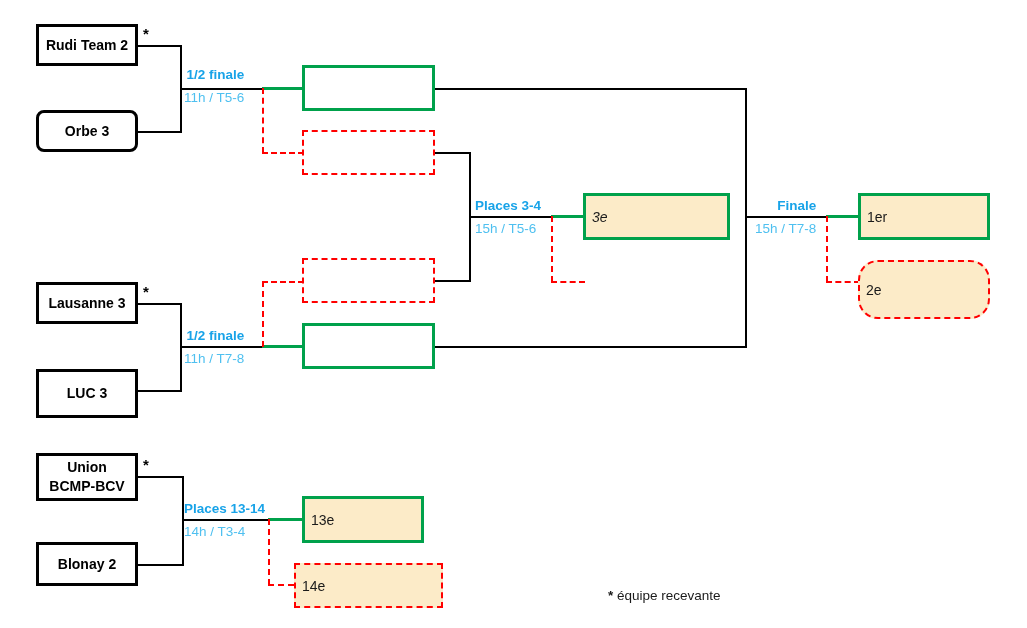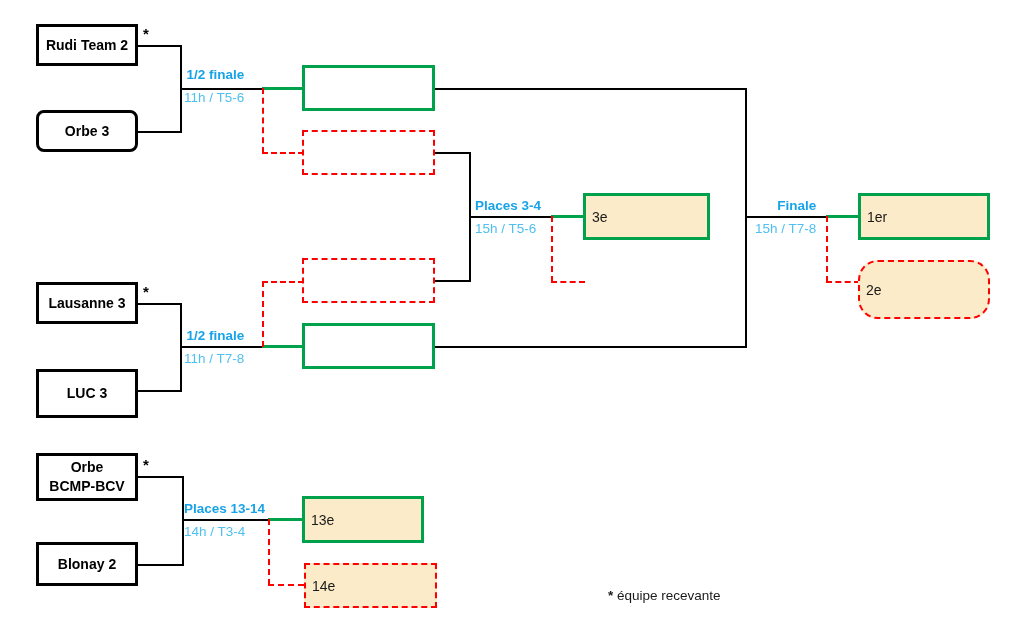--- a/index.html
+++ b/index.html
@@ -202,21 +202,21 @@
 
   <div class="match-label" style="left:475px; top:199px;">
     <span class="title">Places 3-4</span>
     <span class="time">15h / T5-6</span>
   </div>
 
   <div class="line h-green" style="left:551px; top:215px; width:34px;"></div>
   <div class="line v-red" style="left:551px; top:216px; height:66px;"></div>
   <div class="line h-red" style="left:551px; top:281px; width:34px;"></div>
 
-  <div class="result-box winner" style="left:583px; top:193px; width:127px; height:47px;">
+  <div class="result-box winner" style="left:583px; top:193px; width:147px; height:47px;font-style:italic;">
     <span>3e</span>
   </div>
 
   <div class="line h-black" style="left:435px; top:88px; width:312px;"></div>
   <div class="line h-black" style="left:435px; top:346px; width:312px;"></div>
   <div class="line v-black" style="left:745px; top:88px; height:259px;"></div>
   <div class="line h-black" style="left:745px; top:216px; width:113px;"></div>
 
   <div class="match-label" style="left:755px; top:199px;">
     <span class="title">Finale</span>
@@ -228,21 +228,21 @@
   <div class="line h-red" style="left:826px; top:281px; width:34px;"></div>
 
   <div class="result-box winner" style="left:858px; top:193px; width:132px; height:47px;">
     <span>1er</span>
   </div>
   <div class="result-box loser" style="left:858px; top:260px; width:132px; height:59px;border-radius:20px;">
     <span>2e</span>
   </div>
 
   <div class="team-box" style="left:36px; top:453px; width:102px; height:48px;">
-    <span class="team-label">Orbe
+    <span class="team-label">Union
 BCMP-BCV</span>
   </div>
   <span class="host-star" style="left:143px; top:457px;">*</span>
 
   <div class="team-box" style="left:36px; top:542px; width:102px; height:44px;">
     <span class="team-label">Blonay 2</span>
   </div>
 
   <div class="line h-black" style="left:138px; top:476px; width:46px;"></div>
   <div class="line h-black" style="left:138px; top:564px; width:46px;"></div>
@@ -254,21 +254,21 @@
     <span class="time">14h / T3-4</span>
   </div>
 
   <div class="line h-green" style="left:268px; top:518px; width:36px;"></div>
   <div class="line v-red" style="left:268px; top:519px; height:66px;"></div>
   <div class="line h-red" style="left:268px; top:584px; width:36px;"></div>
 
   <div class="result-box winner" style="left:302px; top:496px; width:122px; height:47px;">
     <span>13e</span>
   </div>
-  <div class="result-box loser" style="left:304px; top:563px; width:133px; height:45px;text-align:right;">
+  <div class="result-box loser" style="left:294px; top:563px; width:149px; height:45px;text-align:right;">
     <span>14e</span>
   </div>
 
   <div class="legend" style="left:608px; top:588px;">
     <span class="legend-star">*</span>
     <span>équipe recevante</span>
   </div>
 
 </div>
 

